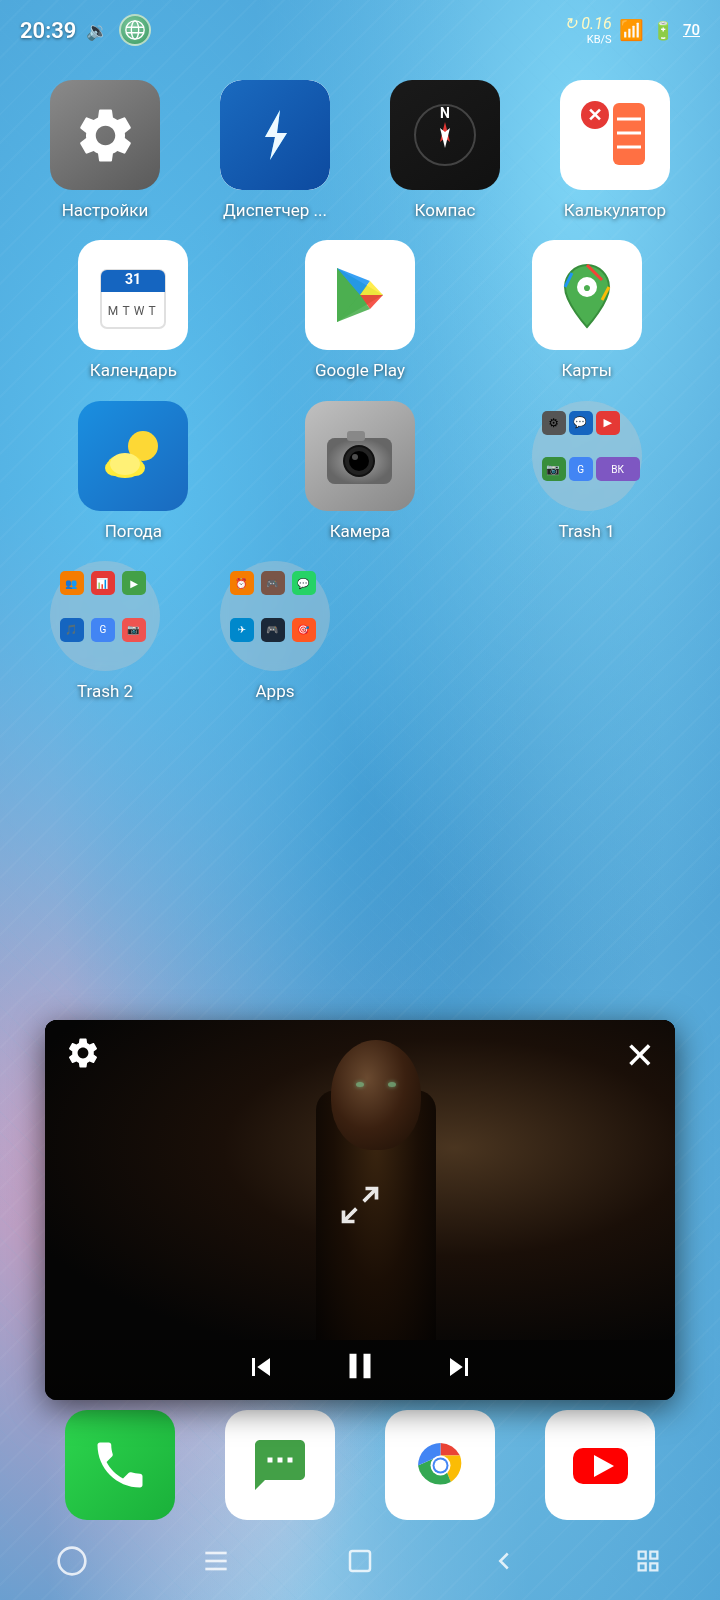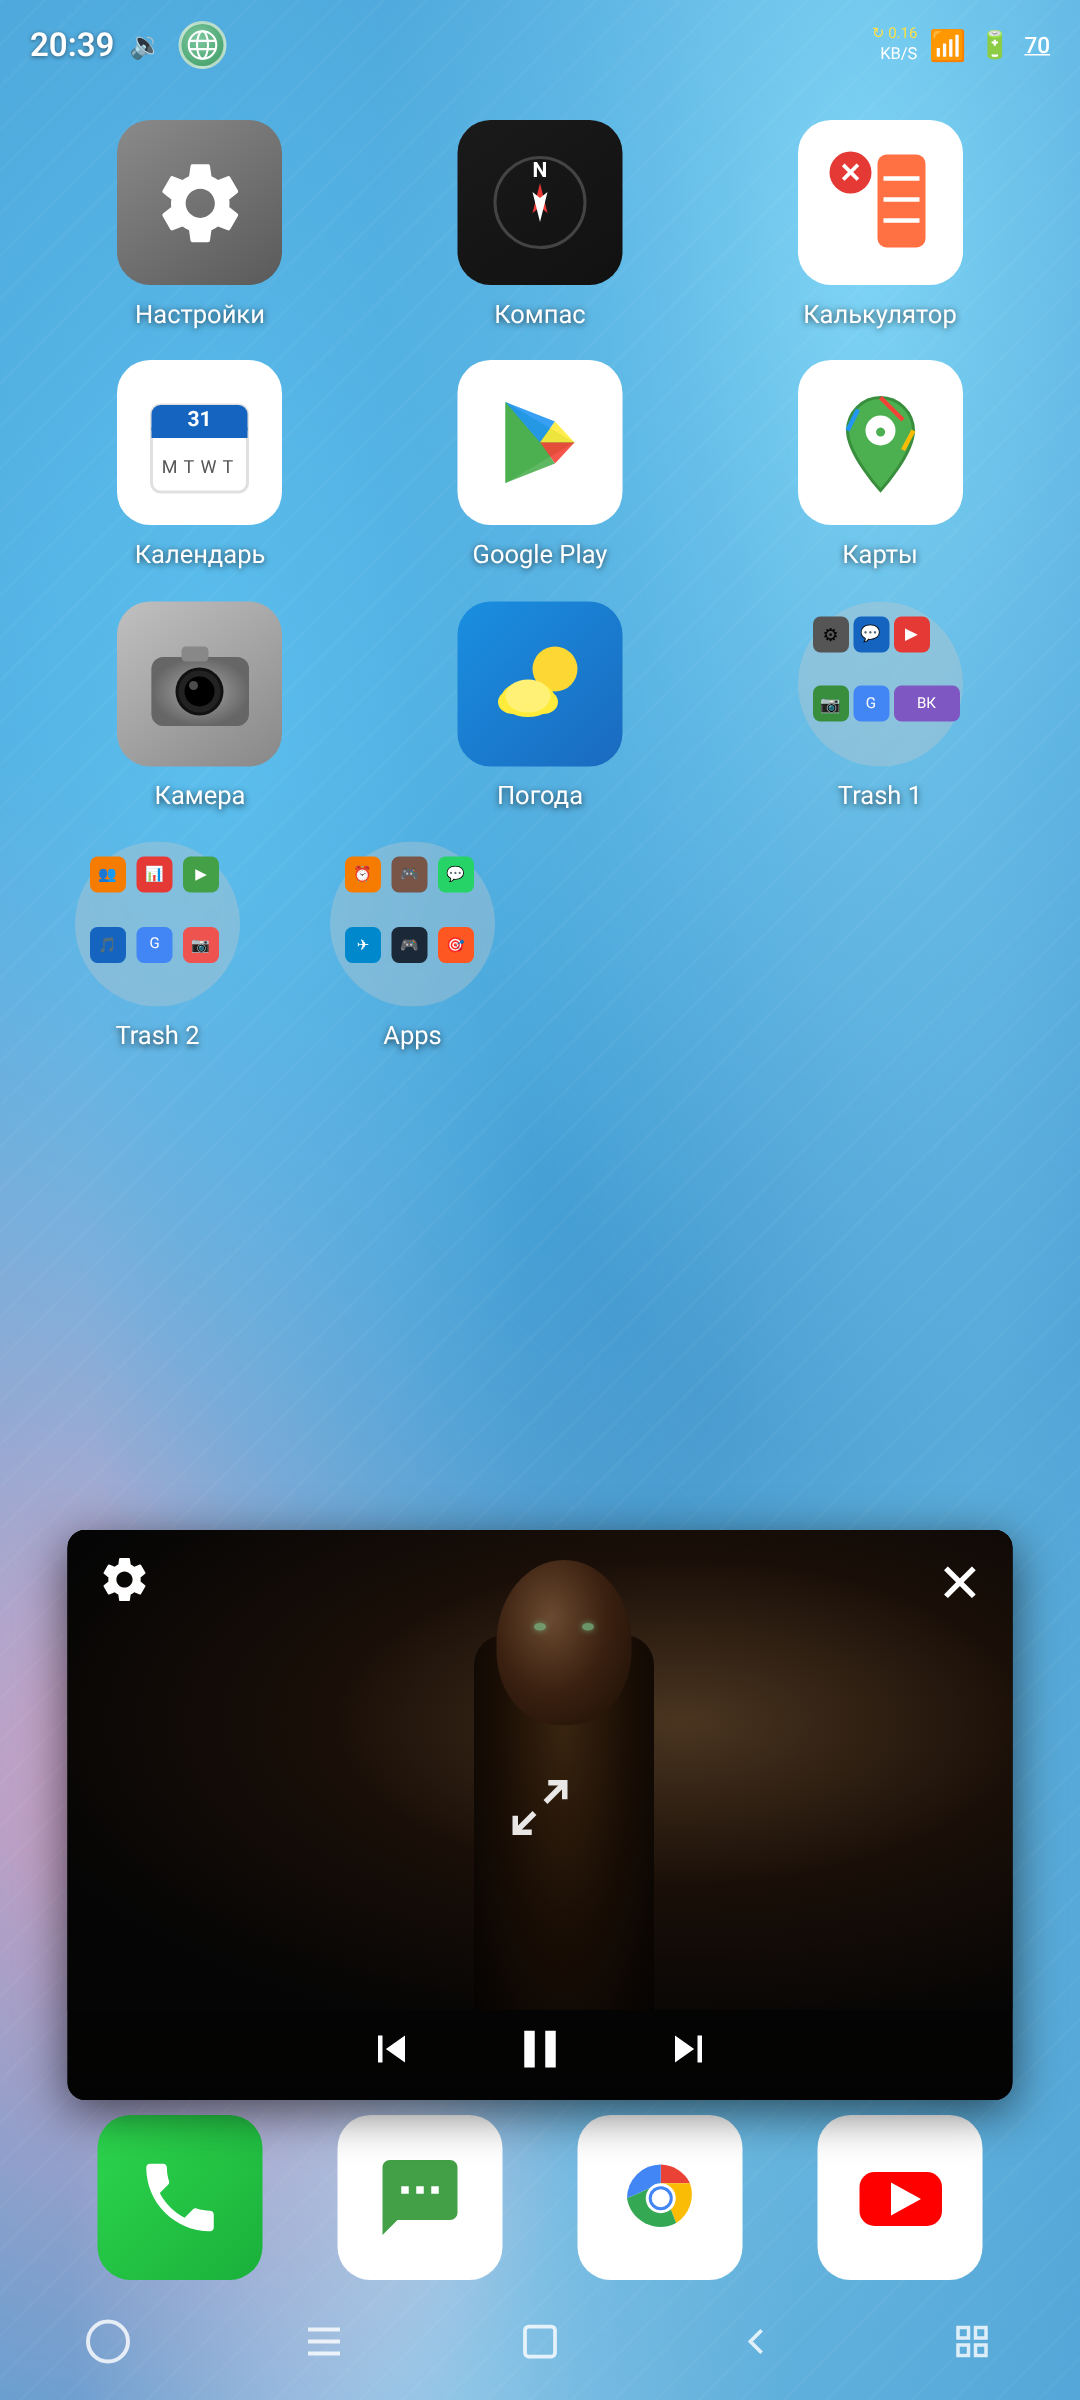--- a/index.html
+++ b/index.html
@@ -376,21 +376,21 @@
       <svg width="22" height="22" viewBox="0 0 24 24" fill="none">
         <circle cx="12" cy="12" r="10" stroke="white" stroke-width="1.5"></circle>
         <ellipse cx="12" cy="12" rx="4" ry="10" stroke="white" stroke-width="1.5"></ellipse>
         <line x1="2" y1="9" x2="22" y2="9" stroke="white" stroke-width="1.5"></line>
         <line x1="2" y1="15" x2="22" y2="15" stroke="white" stroke-width="1.5"></line>
       </svg>
     </div>
   </div>
   <div class="status-right">
     <div style="display:flex;flex-direction:column;align-items:flex-end;">
-      <span style="color:#fde047;font-size:10px;line-height:1.2;">↻ 0.16</span>
+      <span style="color:#fef9c3;font-size:16px;line-height:1.2;font-style:italic;">↻ 0.16</span>
       <span style="color:white;font-size:11px;line-height:1.2;">KB/S</span>
     </div>
     <span style="color:white;font-size:20px;">📶</span>
     <span style="color:white;font-size:18px;">🔋</span>
     <span class="battery-text">70</span>
   </div>
 </div>
 
 <div class="app-grid">
 
@@ -398,20 +398,31 @@
 
     <div class="app-item">
       <div class="app-icon-wrap icon-settings">
         <svg viewBox="0 0 24 24" width="65" height="65" fill="white">
           <path d="M19.14,12.94c0.04-0.3,0.06-0.61,0.06-0.94c0-0.32-0.02-0.64-0.07-0.94l2.03-1.58c0.18-0.14,0.23-0.41,0.12-0.61 l-1.92-3.32c-0.12-0.22-0.37-0.29-0.59-0.22l-2.39,0.96c-0.5-0.38-1.03-0.7-1.62-0.94L14.4,2.81c-0.04-0.24-0.24-0.41-0.48-0.41 h-3.84c-0.24,0-0.43,0.17-0.47,0.41L9.25,5.35C8.66,5.59,8.12,5.92,7.63,6.29L5.24,5.33c-0.22-0.08-0.47,0-0.59,0.22L2.74,8.87 C2.62,9.08,2.66,9.34,2.86,9.48l2.03,1.58C4.84,11.36,4.8,11.69,4.8,12s0.02,0.64,0.07,0.94l-2.03,1.58 c-0.18,0.14-0.23,0.41-0.12,0.61l1.92,3.32c0.12,0.22,0.37,0.29,0.59,0.22l2.39-0.96c0.5,0.38,1.03,0.7,1.62,0.94l0.36,2.54 c0.05,0.24,0.24,0.41,0.48,0.41h3.84c0.24,0,0.44-0.17,0.47-0.41l0.36-2.54c0.59-0.24,1.13-0.56,1.62-0.94l2.39,0.96 c0.22,0.08,0.47,0,0.59-0.22l1.92-3.32c0.12-0.22,0.07-0.47-0.12-0.61L19.14,12.94z M12,15.6c-1.98,0-3.6-1.62-3.6-3.6 s1.62-3.6,3.6-3.6s3.6,1.62,3.6,3.6S13.98,15.6,12,15.6z"></path>
         </svg>
       </div>
       <span class="app-label">Настройки</span>
     </div>
 
+    <div class="app-item">
+      <div class="app-icon-wrap" style="background:white;padding:0;overflow:hidden;">
+        <div class="icon-taskman-inner">
+          <svg width="60" height="60" viewBox="0 0 60 60">
+            <polygon points="35,5 20,32 30,32 25,55 42,28 32,28" fill="#4fc3f7"></polygon>
+            <polygon points="35,5 20,32 30,32 25,55 42,28 32,28" fill="white" opacity="0.9"></polygon>
+          </svg>
+        </div>
+      </div>
+      <span class="app-label">Диспетчер ...</span>
+    </div>
 
     <div class="app-item">
       <div class="app-icon-wrap icon-compass">
         <svg width="70" height="70" viewBox="0 0 70 70">
           <circle cx="35" cy="35" r="30" fill="none" stroke="#444" stroke-width="2"></circle>
           <text x="35" y="18" text-anchor="middle" fill="white" font-size="14" font-weight="bold">N</text>
           <polygon points="35,22 30,42 35,38 40,42" fill="#e53935"></polygon>
           <polygon points="35,48 30,28 35,32 40,28" fill="white"></polygon>
           <circle cx="35" cy="35" r="3" fill="white"></circle>
         </svg>
@@ -484,20 +495,35 @@
           <path d="M62 32 L55 45" stroke="#fbbc05" stroke-width="3" fill="none"></path>
         </svg>
       </div>
       <span class="app-label">Карты</span>
     </div>
 
   </div>
 
   <div class="app-row">
 
+
+    <div class="app-item">
+      <div class="app-icon-wrap icon-weather">
+        <svg width="80" height="80" viewBox="0 0 80 80">
+
+          <circle cx="50" cy="30" r="15" fill="#fdd835"></circle>
+
+          <ellipse cx="32" cy="50" rx="18" ry="12" fill="#ffeb3b"></ellipse>
+          <ellipse cx="22" cy="52" rx="10" ry="8" fill="#ffeb3b"></ellipse>
+          <ellipse cx="42" cy="52" rx="10" ry="8" fill="#ffeb3b"></ellipse>
+          <ellipse cx="32" cy="48" rx="15" ry="11" fill="#fff176"></ellipse>
+        </svg>
+      </div>
+      <span class="app-label">Погода</span>
+    </div>
 
     <div class="app-item">
       <div class="app-icon-wrap icon-camera">
         <svg width="75" height="65" viewBox="0 0 75 65">
           <rect x="5" y="15" width="65" height="46" rx="8" fill="#888"></rect>
           <rect x="5" y="15" width="65" height="46" rx="8" fill="url(#camgrad)"></rect>
           <defs>
             <radialGradient id="camgrad" cx="50%" cy="50%">
               <stop offset="0%" stop-color="#aaa"></stop>
               <stop offset="100%" stop-color="#666"></stop>
@@ -507,35 +533,20 @@
           <circle cx="37" cy="38" r="14" fill="#222"></circle>
           <circle cx="37" cy="38" r="10" fill="#000"></circle>
           <circle cx="33" cy="34" r="3" fill="rgba(255,255,255,0.3)"></circle>
           <rect x="25" y="8" width="18" height="10" rx="3" fill="#888"></rect>
         </svg>
       </div>
       <span class="app-label">Камера</span>
     </div>
 
     <div class="app-item">
-      <div class="app-icon-wrap icon-weather">
-        <svg width="80" height="80" viewBox="0 0 80 80">
-
-          <circle cx="50" cy="30" r="15" fill="#fdd835"></circle>
-
-          <ellipse cx="32" cy="50" rx="18" ry="12" fill="#ffeb3b"></ellipse>
-          <ellipse cx="22" cy="52" rx="10" ry="8" fill="#ffeb3b"></ellipse>
-          <ellipse cx="42" cy="52" rx="10" ry="8" fill="#ffeb3b"></ellipse>
-          <ellipse cx="32" cy="48" rx="15" ry="11" fill="#fff176"></ellipse>
-        </svg>
-      </div>
-      <span class="app-label">Погода</span>
-    </div>
-
-    <div class="app-item">
       <div class="folder-icon">
         <div style="display:grid;grid-template-columns:repeat(3,1fr);gap:3px;padding:10px;width:100%;height:100%;">
 
           <div style="width:24px;height:24px;border-radius:5px;background:#555;display:flex;align-items:center;justify-content:center;">
               <span style="font-size:12px;">⚙</span>
             </div>
           <div style="width:24px;height:24px;border-radius:5px;background:#1565c0;display:flex;align-items:center;justify-content:center;">
               <span style="font-size:11px;color:white;">💬</span>
             </div>
           <div style="width:24px;height:24px;border-radius:5px;background:#e53935;display:flex;align-items:center;justify-content:center;">

